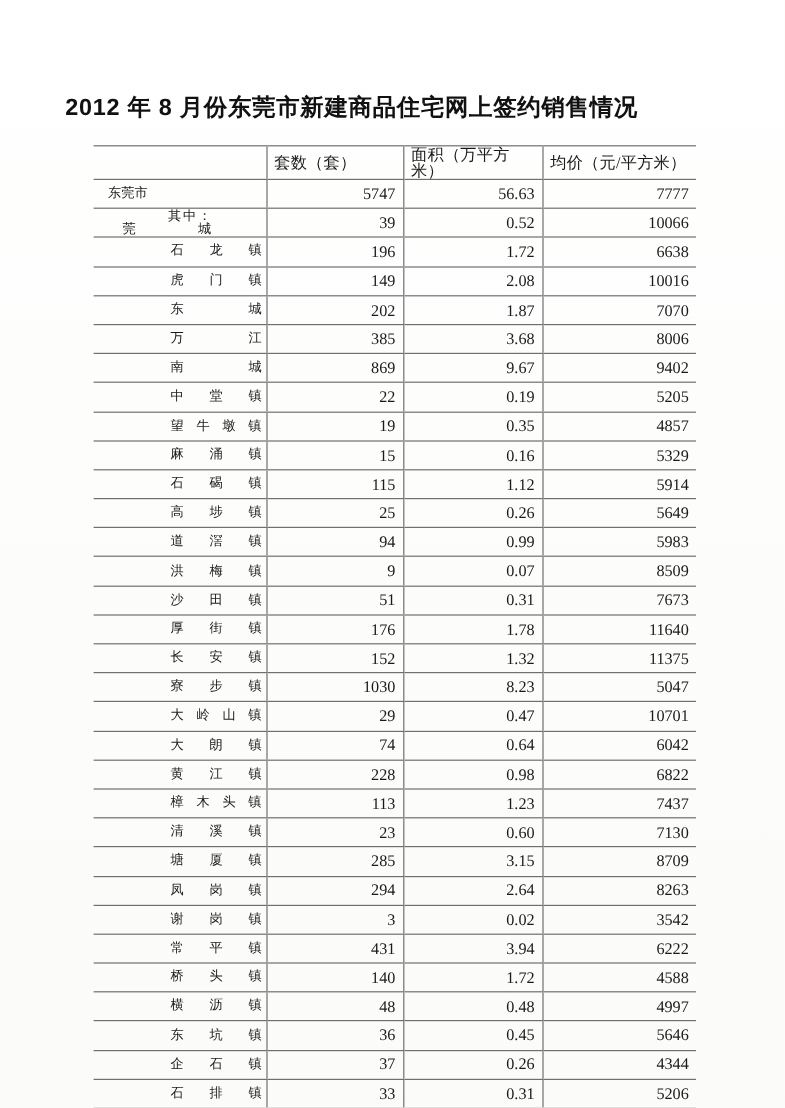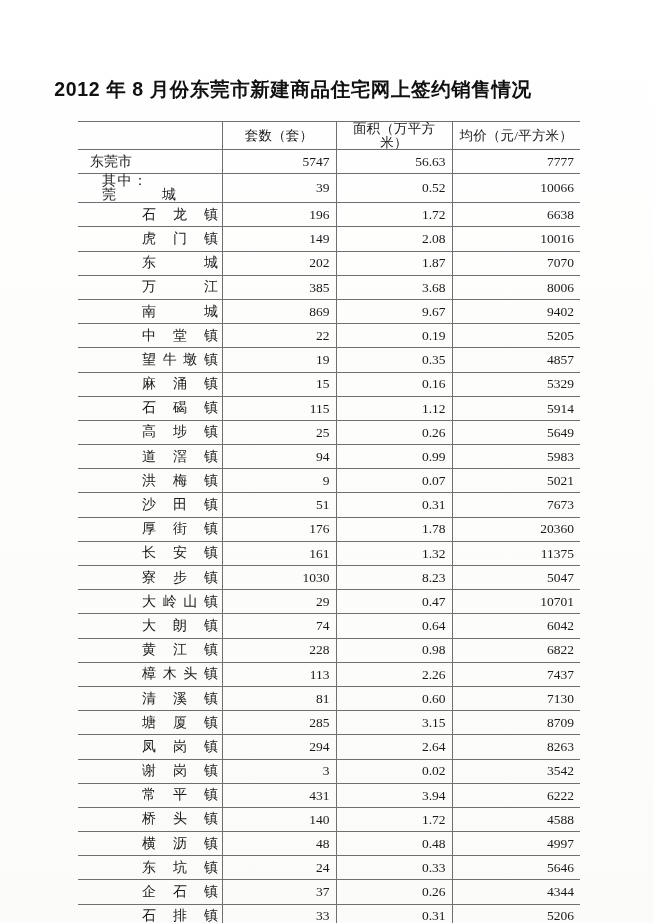--- a/index.html
+++ b/index.html
@@ -67,21 +67,21 @@
   }
 
   
   table.report th.vline,
   table.report td.vline {
     border-left: 1px solid #6f6f6f;
   }
 
   thead tr.head-row th {
     height: 24px;
-    text-align: center;
+    text-align: left;
     font-size: 13.5px;
     letter-spacing: 0.2px;
     border-top: 1px solid #6f6f6f;
   }
   thead tr.head-row th.blank-head {
     border-top: 1px solid #6f6f6f;
   }
 
   
   td.num {
@@ -90,32 +90,32 @@
     padding-right: 9px;
     font-variant-numeric: tabular-nums;
   }
 
   
   td.name {
     padding: 0;
   }
   .name-box {
     display: block;
-    font-size: 14px;
+    font-size: 11px;
     white-space: nowrap;
   }
   
   .name-box.total {
     padding-left: 6px;
     text-align: left;
   }
   
   .name-box.sub-first {
     padding-left: 18px;
-    text-align: left;
+    text-align: center;
   }
   .name-box.sub-first .lead {
     letter-spacing: 1.5px;
   }
   
   .name-box.town {
     margin-left: 58px;
     width: 76px;
     display: flex;
     justify-content: space-between;
@@ -304,21 +304,21 @@
           <tr>
             <td class="name">
               <span class="name-box town">
                 <span>洪</span>
                 <span>梅</span>
                 <span>镇</span>
               </span>
             </td>
             <td class="num vline">9</td>
             <td class="num vline">0.07</td>
-            <td class="num vline">5021</td>
+            <td class="num vline">8509</td>
           </tr>
           <tr>
             <td class="name">
               <span class="name-box town">
                 <span>沙</span>
                 <span>田</span>
                 <span>镇</span>
               </span>
             </td>
             <td class="num vline">51</td>
@@ -328,31 +328,31 @@
           <tr>
             <td class="name">
               <span class="name-box town">
                 <span>厚</span>
                 <span>街</span>
                 <span>镇</span>
               </span>
             </td>
             <td class="num vline">176</td>
             <td class="num vline">1.78</td>
-            <td class="num vline">20360</td>
+            <td class="num vline">11640</td>
           </tr>
           <tr>
             <td class="name">
               <span class="name-box town">
                 <span>长</span>
                 <span>安</span>
                 <span>镇</span>
               </span>
             </td>
-            <td class="num vline">161</td>
+            <td class="num vline">152</td>
             <td class="num vline">1.32</td>
             <td class="num vline">11375</td>
           </tr>
           <tr>
             <td class="name">
               <span class="name-box town">
                 <span>寮</span>
                 <span>步</span>
                 <span>镇</span>
               </span>
@@ -401,32 +401,32 @@
           <tr>
             <td class="name">
               <span class="name-box town tight">
                 <span>樟</span>
                 <span>木</span>
                 <span>头</span>
                 <span>镇</span>
               </span>
             </td>
             <td class="num vline">113</td>
-            <td class="num vline">2.26</td>
+            <td class="num vline">1.23</td>
             <td class="num vline">7437</td>
           </tr>
           <tr>
             <td class="name">
               <span class="name-box town">
                 <span>清</span>
                 <span>溪</span>
                 <span>镇</span>
               </span>
             </td>
-            <td class="num vline">81</td>
+            <td class="num vline">23</td>
             <td class="num vline">0.60</td>
             <td class="num vline">7130</td>
           </tr>
           <tr>
             <td class="name">
               <span class="name-box town">
                 <span>塘</span>
                 <span>厦</span>
                 <span>镇</span>
               </span>
@@ -496,22 +496,22 @@
             <td class="num vline">4997</td>
           </tr>
           <tr>
             <td class="name">
               <span class="name-box town">
                 <span>东</span>
                 <span>坑</span>
                 <span>镇</span>
               </span>
             </td>
-            <td class="num vline">24</td>
-            <td class="num vline">0.33</td>
+            <td class="num vline">36</td>
+            <td class="num vline">0.45</td>
             <td class="num vline">5646</td>
           </tr>
           <tr>
             <td class="name">
               <span class="name-box town">
                 <span>企</span>
                 <span>石</span>
                 <span>镇</span>
               </span>
             </td>

